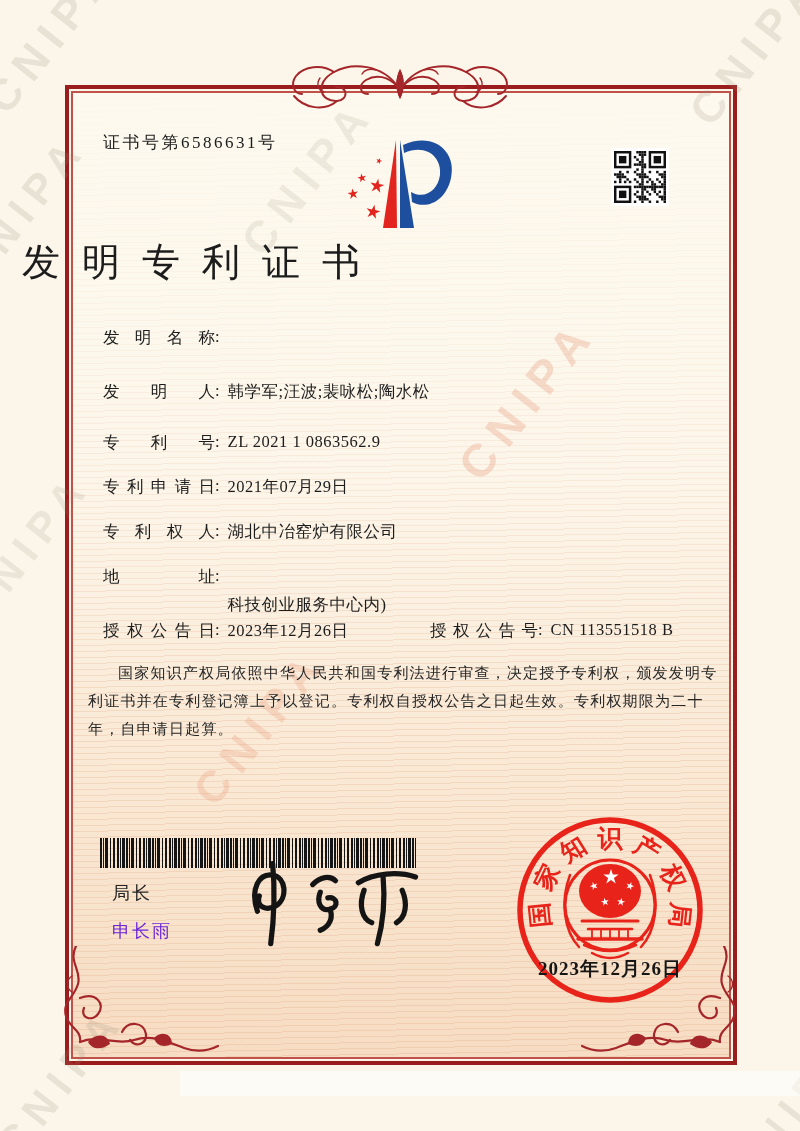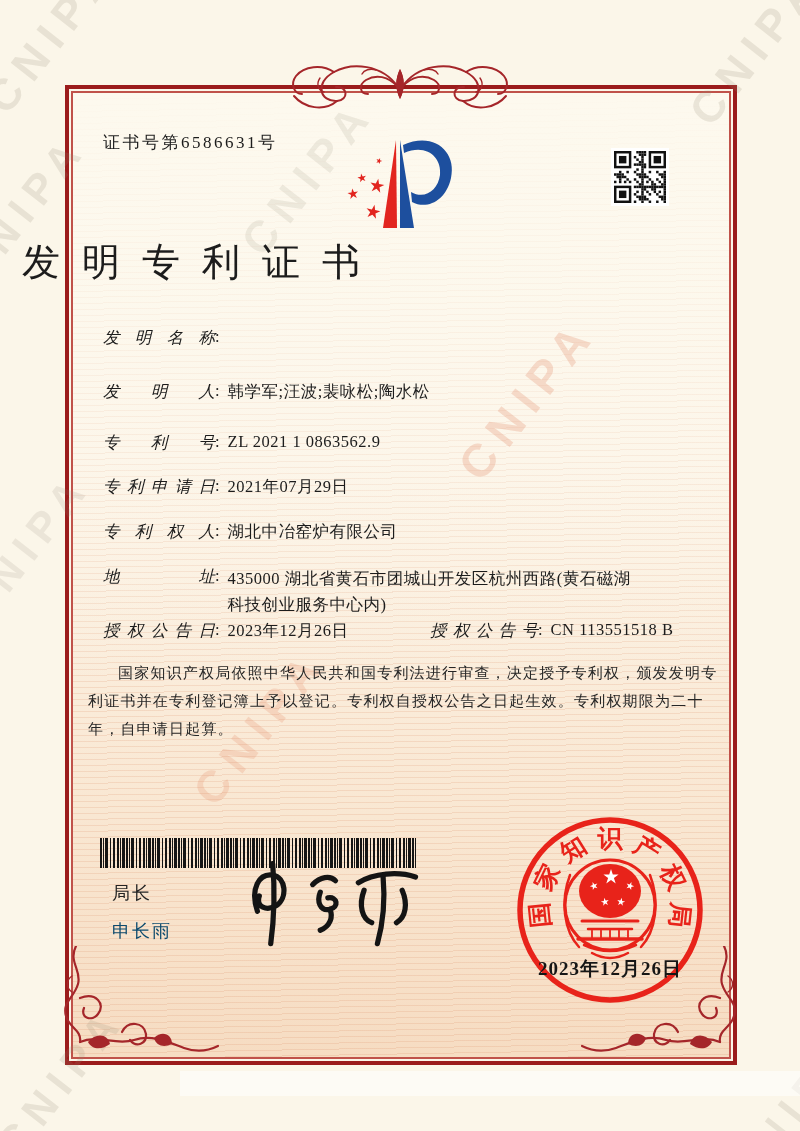--- a/index.html
+++ b/index.html
@@ -23,36 +23,36 @@
 
   
   .cert-no{position:absolute;left:103px;top:131px;font-size:17px;letter-spacing:2.5px;z-index:5;}
   .logo{position:absolute;left:330px;top:128px;z-index:5;}
   .qr{position:absolute;left:611px;top:148px;width:58px;height:58px;background:#fff;padding:3px;box-sizing:border-box;z-index:5;}
   .title{position:absolute;left:0;top:237px;width:100%;font-size:38px;font-weight:400;
          letter-spacing:22px;text-indent:22px;z-index:5;}
 
   
   .row{position:absolute;display:flex;align-items:flex-start;font-size:16.5px;z-index:5;}
-  .lbl{display:inline-block;width:112px;text-align:justify;text-align-last:justify;flex:none;font-style:italic;}
+  .lbl{display:inline-block;width:112px;text-align:justify;text-align-last:justify;flex:none;}
   .colon{flex:none;margin-right:8px;}
   .val{letter-spacing:0.5px;}
   .val2{letter-spacing:0.5px;line-height:1.55;}
 
   
   .paras{position:absolute;left:88px;top:660px;width:634px;z-index:5;}
   .paras p{margin:0 0 12px 0;font-size:15px;line-height:1.85;text-indent:2em;letter-spacing:1.2px;color:#262626;}
 
   
   .barcode{position:absolute;left:100px;top:838px;width:320px;height:30px;z-index:5;}
   .barcode div{position:absolute;top:0;bottom:0;background:#151515;}
   .signer-title{position:absolute;left:112px;top:881px;font-family:"Liberation Sans","DejaVu Sans",sans-serif;
          font-size:18px;letter-spacing:2px;color:#232323;z-index:5;}
   .signer-name{position:absolute;left:112px;top:919px;font-family:"Liberation Sans","DejaVu Sans",sans-serif;
-         font-size:18px;letter-spacing:2px;color:#0c4a6e;z-index:5;}
+         font-size:18px;letter-spacing:2px;color:#6d28d9;z-index:5;}
   .sig{position:absolute;left:228px;top:856px;z-index:6;}
 
   .seal{position:absolute;left:513px;top:813px;width:194px;height:194px;z-index:6;}
   .seal-ch{position:absolute;font-size:25px;font-weight:700;color:#e8231a;font-family:"Liberation Serif",serif;}
   .seal-date{position:absolute;left:0;top:143px;width:100%;text-align:center;font-size:19px;font-weight:700;
              letter-spacing:1px;color:#161616;z-index:7;}
 
   .page-indicator{position:absolute;left:0;top:1033px;width:100%;text-align:center;font-size:14.5px;
              letter-spacing:2px;color:#333;z-index:5;}
   .note-band{position:absolute;left:180px;top:1071px;width:620px;height:25px;background:rgba(255,255,255,0.55);z-index:4;}
@@ -290,21 +290,21 @@
     <span class="val">2021年07月29日</span>
   </div>
   <div class="row" style="left:103px;top:521px;">
     <span class="lbl">专利权人</span>
       <span class="colon">:</span>
     <span class="val">湖北中冶窑炉有限公司</span>
   </div>
   <div class="row" style="left:103px;top:566px;">
     <span class="lbl">地址</span>
       <span class="colon">:</span>
-    <span class="val2"><span>435000 湖北省黄石市团城山开发区杭州西路(黄石磁湖</span><br>
+    <span class="val2"><br>
     <span>科技创业服务中心内)</span></span>
   </div>
   <div class="row" style="left:103px;top:620px;">
     <span class="lbl">授权公告日</span>
       <span class="colon">:</span>
     <span class="val">2023年12月26日</span>
   </div>
   <div class="row" style="left:430px;top:620px;">
     <span class="lbl" style="width:108px;">授权公告号</span>
       <span class="colon">:</span>

